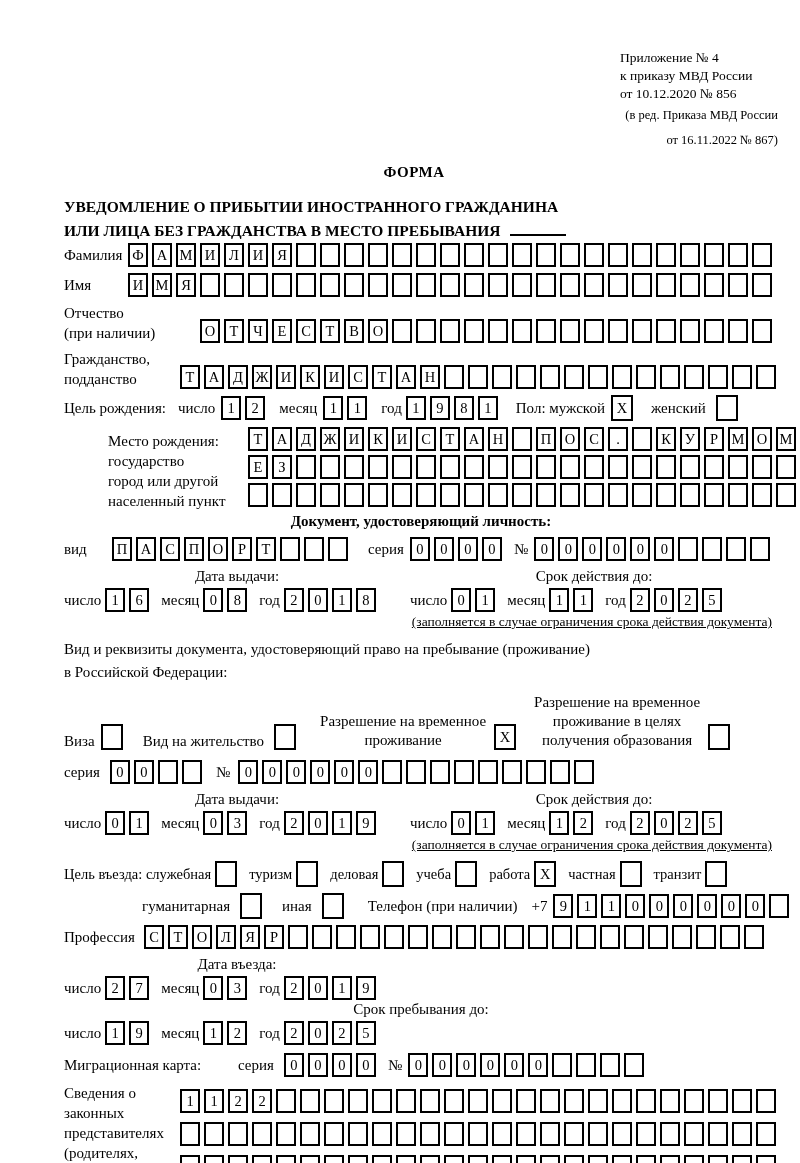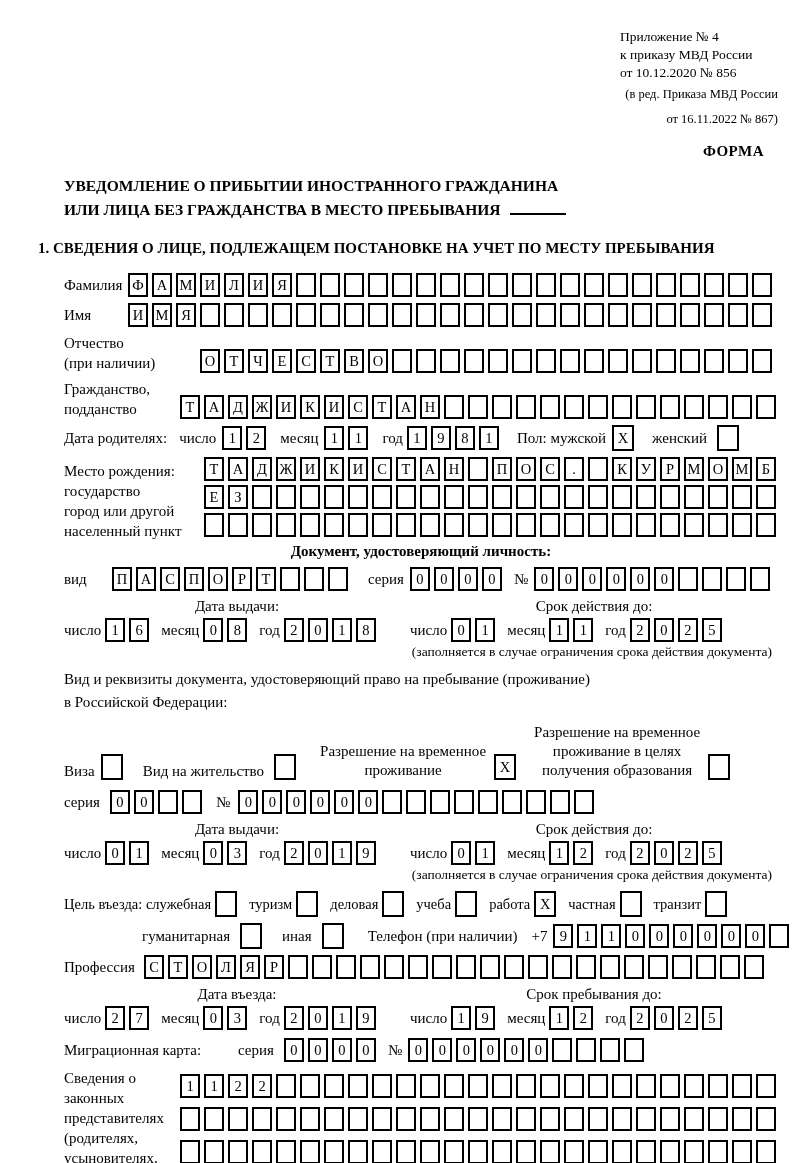--- a/index.html
+++ b/index.html
@@ -2,27 +2,27 @@
 <html lang="ru"><head>
 <meta charset="utf-8">
 <style>
   * { box-sizing: border-box; }
   html,body { margin:0; padding:0; background:#fff; }
   body {
     width:800px; height:1163px;
     font-family:"Liberation Serif", serif;
     font-size:15px; color:#000;
   }
-  .page { width:800px; height:1163px; padding:28px 22px 10px 64px; overflow:hidden; position:relative; background:#fff; }
+  .page { width:800px; height:1163px; padding:49px 22px 10px 64px; overflow:hidden; position:relative; background:#fff; }
 
   
   .annex-block { margin-left:556px; font-size:13.5px; line-height:1.32; }
   .annex-block .edition { font-size:12.5px; margin-top:5px; line-height:1.32;text-align:right; }
   .annex-block .edition + .edition { margin-top:8px; }
-  .form-label { text-align:right; margin:16px 14px 0 0; font-weight:bold; font-size:15px; letter-spacing:0.5px;font-family:Liberation Serif, serif; }
+  .form-label { text-align:center; margin:16px 14px 0 0; font-weight:bold; font-size:15px; letter-spacing:0.5px;font-family:Liberation Serif, serif; }
 
   .title { font-weight:bold; font-size:15.5px; line-height:1.55; margin-top:14px; }
   .u-line { display:inline-block; width:56px; border-bottom:2px solid #000; height:13px; margin-left:10px; }
 
   .sec-heading { font-weight:bold; font-size:15px; margin:18px 0 16px -26px; }
 
   
   .frow { display:flex; align-items:center; margin-bottom:6px; white-space:nowrap; }
   .frow.top { align-items:flex-end; }
   .lbl { flex:none; }
@@ -44,21 +44,21 @@
   .cellcol .cells { margin-bottom:4px; }
 
   .center-bold { text-align:center; font-weight:bold; margin:2px 0 7px; }
 
   
   .dates-row { display:flex; margin-bottom:2px; }
   .dc-left { width:346px; flex:none; }
   .dc-right { flex:1; }
   .date-head { text-align:center; line-height:18px; margin-bottom:3px; }
   .date-fields { display:flex; align-items:center; white-space:nowrap; }
-  .note { font-size:13.5px; text-align:right; padding-right:6px; margin:2px 0 8px; }
+  .note { font-size:13.5px; text-align:right; padding-right:6px; margin:2px 0 8px;text-decoration:underline; }
 
   .para { line-height:1.5; margin:2px 0 10px; }
 
   .visa-row { margin-bottom:10px; }
   .visa-row .opt { flex:none; text-align:center; line-height:19px; }
   .visa-row .cells { margin-top:-2px; }
 </style>
 </head>
 <body>
 
@@ -72,21 +72,20 @@
     <div class="edition">от 16.11.2022 № 867)</div>
   </div>
 
   <div class="form-label">ФОРМА</div>
 
   <div class="title">
     <div>УВЕДОМЛЕНИЕ О ПРИБЫТИИ ИНОСТРАННОГО ГРАЖДАНИНА</div>
     <div><span>ИЛИ ЛИЦА БЕЗ ГРАЖДАНСТВА В МЕСТО ПРЕБЫВАНИЯ</span><span class="u-line"></span></div>
   </div>
 
-  <div class="sec-heading">1. СВЕДЕНИЯ О ЛИЦЕ, ПОДЛЕЖАЩЕМ ПОСТАНОВКЕ НА УЧЕТ ПО МЕСТУ ПРЕБЫВАНИЯ</div>
 
   <div class="frow">
     <span class="lbl w64">Фамилия</span>
     <span class="cells">
         <span class="cell">Ф</span>
         <span class="cell">А</span>
         <span class="cell">М</span>
         <span class="cell">И</span>
         <span class="cell">Л</span>
         <span class="cell">И</span>
@@ -208,21 +207,21 @@
         <span class="cell"></span>
         <span class="cell"></span>
         <span class="cell"></span>
         <span class="cell"></span>
         <span class="cell"></span>
         <span class="cell"></span>
       </span>
   </div>
 
   <div class="frow" style="margin-top:4px;">
-    <span class="lbl mr12">Дата родителях:</span>
+    <span class="lbl mr12">Цель рождения:</span>
     <span class="lbl mr6">число</span>
     <span class="cells mr10">
         <span class="cell">1</span>
         <span class="cell">2</span>
       </span>
     <span class="lbl mr6">месяц</span>
     <span class="cells mr10">
         <span class="cell">1</span>
         <span class="cell">1</span>
       </span>
@@ -236,21 +235,21 @@
     <span class="lbl mr6">Пол: мужской</span>
     <span class="cells cb mr14">
         <span class="cell">X</span>
       </span>
     <span class="lbl mr10">женский</span>
     <span class="cells cb">
         <span class="cell"></span>
       </span>
   </div>
 
-  <div class="frow top" style="margin-bottom:2px;">
+  <div class="frow top" style="margin-bottom:2px;margin-left:44px;">
     <div class="lbl-block w140">
       <div>Место рождения:</div>
       <div>государство</div>
       <div>город или другой</div>
       <div>населенный пункт</div>
     </div>
     <div class="cellcol">
       <span class="cells">
           <span class="cell">Т</span>
           <span class="cell">А</span>
@@ -606,21 +605,21 @@
         <span class="cell"></span>
         <span class="cell"></span>
         <span class="cell"></span>
         <span class="cell"></span>
         <span class="cell"></span>
         <span class="cell"></span>
         <span class="cell"></span>
       </span>
   </div>
 
-  <div class="dates-row" style="margin-top:4px;">
+  <div class="dates-row" style="margin-top:4px;flex-direction:column;">
     <div class="dc-left">
       <div class="date-head">Дата въезда:</div>
       <div class="date-fields">
         <span class="lbl mr4">число</span>
         <span class="cells">
             <span class="cell">2</span>
             <span class="cell">7</span>
           </span>
         <span class="lbl ml8 mr4">месяц</span>
         <span class="cells">

